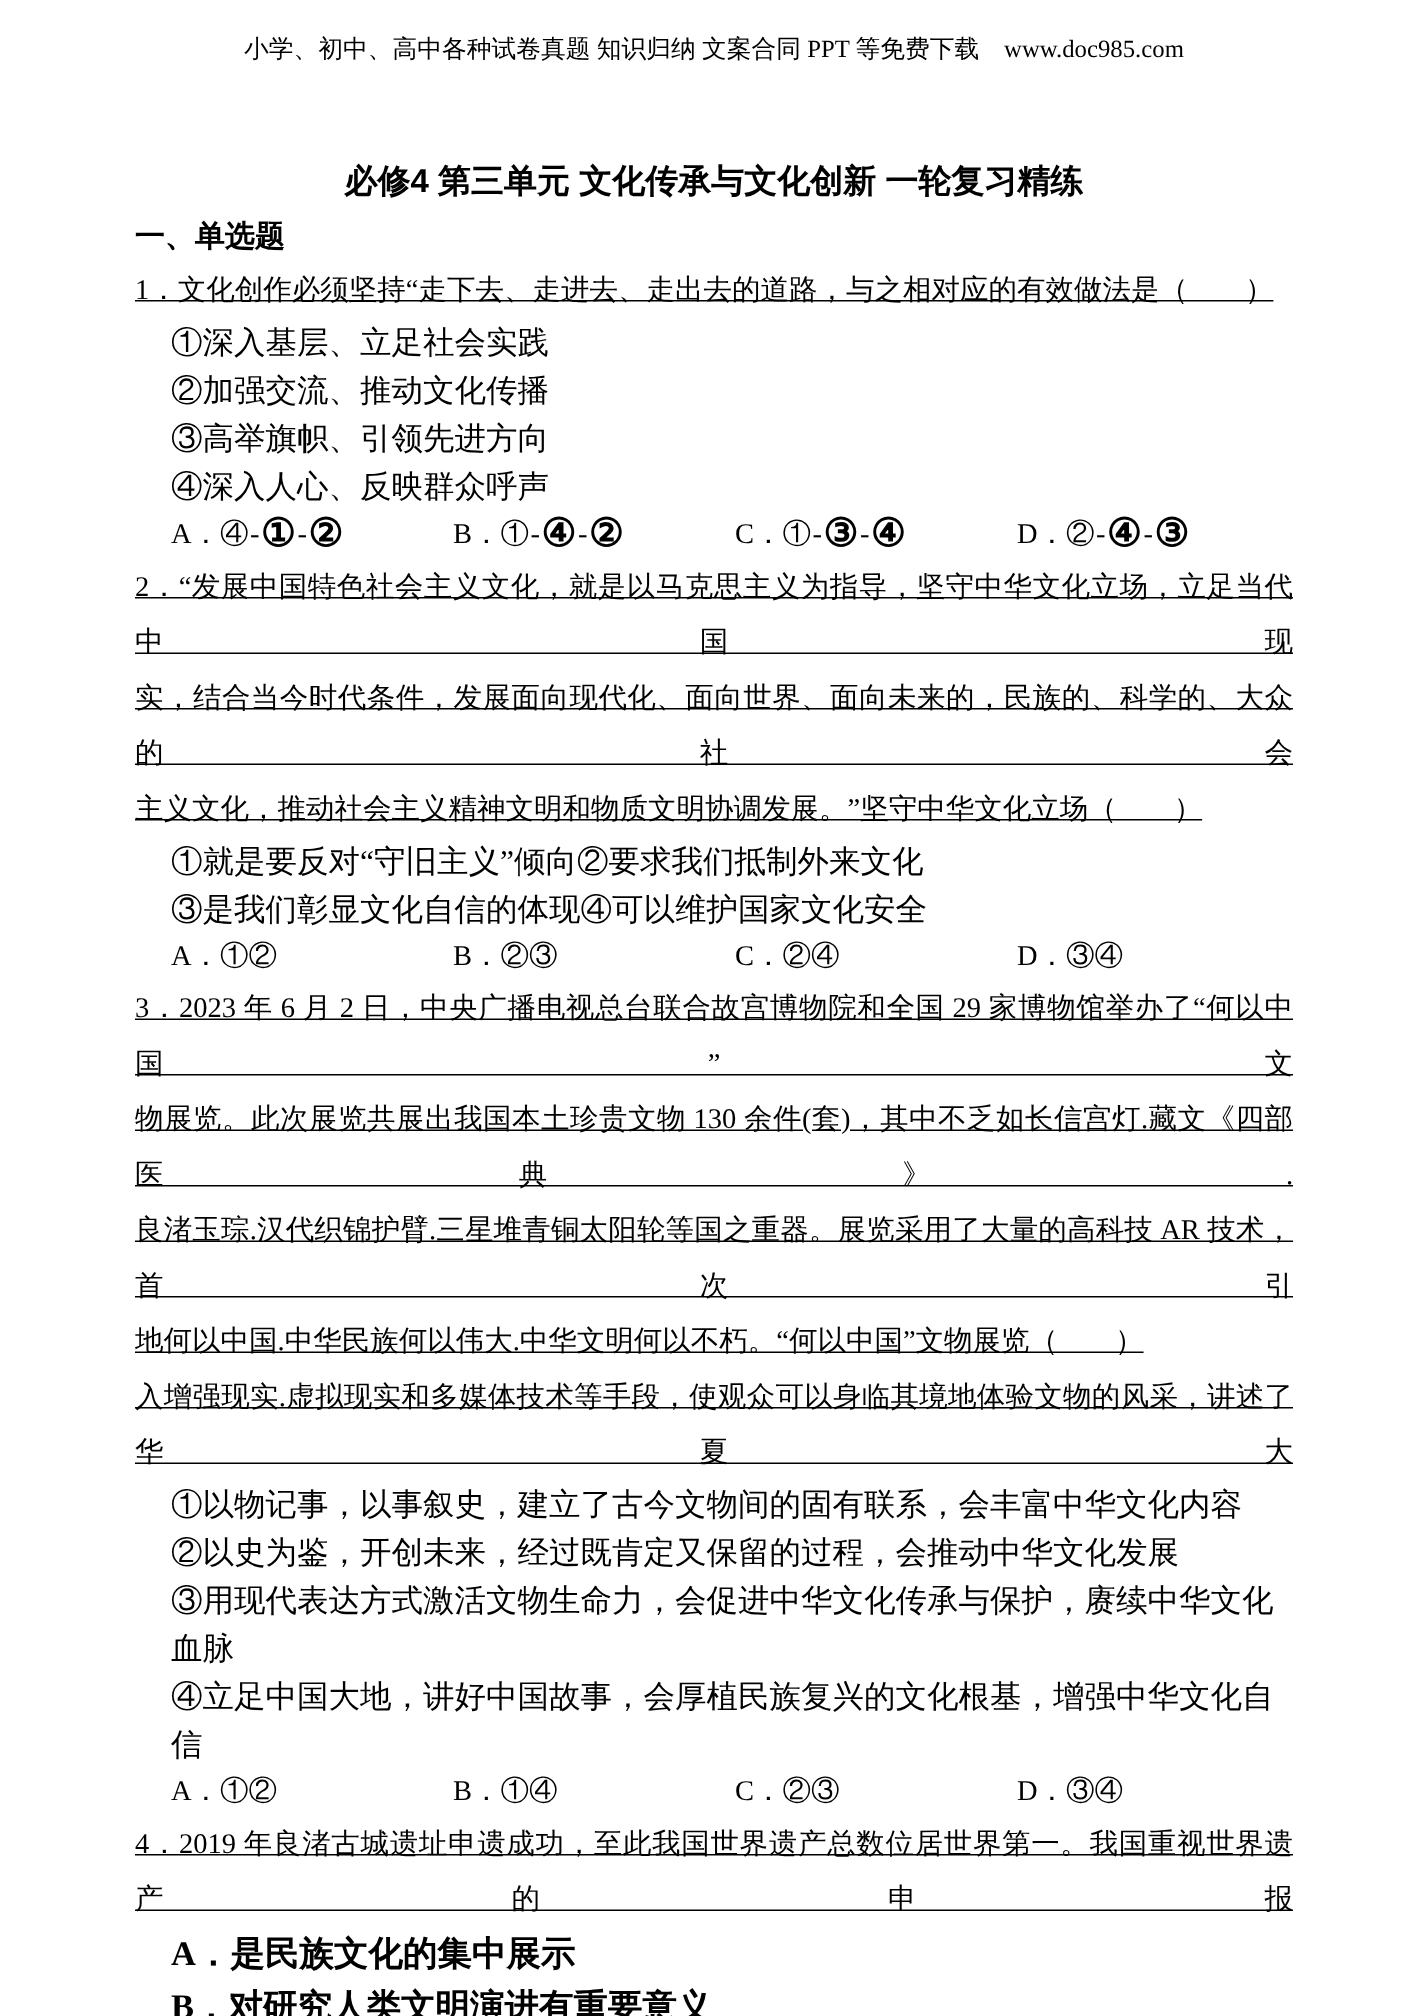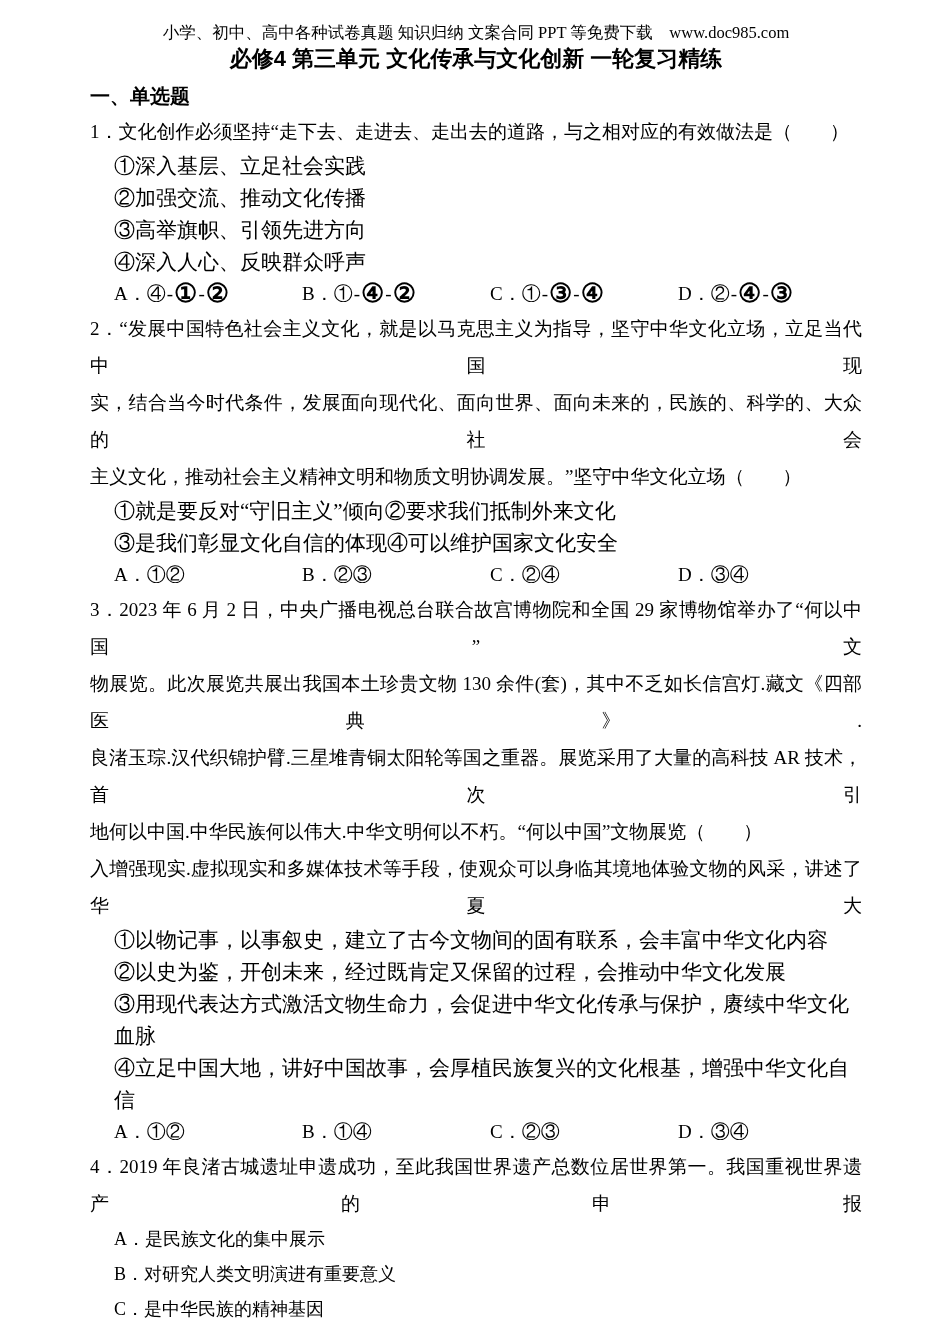--- a/index.html
+++ b/index.html
@@ -16,39 +16,41 @@
     position: relative;
     background: #ffffff;
   }
   .doc-header {
     text-align: center;
     font-size: 16.5px;
     line-height: 22px;
     white-space: nowrap;
   }
   .doc-title {
+    margin-top: 62px;
     text-align: center;
     font-family: "Liberation Sans", "DejaVu Sans", sans-serif;
     font-weight: 700;
     font-size: 22px;
     line-height: 30px;
   }
   .section-heading {
     margin-top: 9px;
     font-family: Liberation Mono, monospace;
     font-weight: 700;
     font-size: 20px;
     line-height: 30px;
   }
   .question { font-size: 19px; }
   .stem-line {
     display: block;
     font-size: 19px;
     line-height: 37px;
     white-space: normal;
+    text-decoration: underline;
   }
   .fill {
     text-align: justify;
     text-align-last: justify;
     text-justify: inter-character;
   }
   .q-item {
     display: block;
     font-size: 21px;
     line-height: 32px;
@@ -57,24 +59,25 @@
   .choice-row {
     display: flex;
     padding-left: 24px;
     font-size: 19px;
     line-height: 32px;
   }
   .choice { flex: 0 0 188px; width: 188px; white-space: nowrap; }
   .choice:last-child { flex: 0 0 auto; width: auto; }
   .q-option {
     display: block;
-    font-size: 18px;
+    font-size: 23px;
     line-height: 35px;
     padding-left: 24px;
     white-space: nowrap;
+    font-weight: bold;
   }
   .cp-sm  { font-size: 19px; }
   .cp-dash{ font-size: 19px; padding: 0 1px; }
   .cp-lg  { font-size: 26px; font-weight: 700; vertical-align: -2px; }
 </style>
 </head>
 <body>
 
 <div class="page">
 

